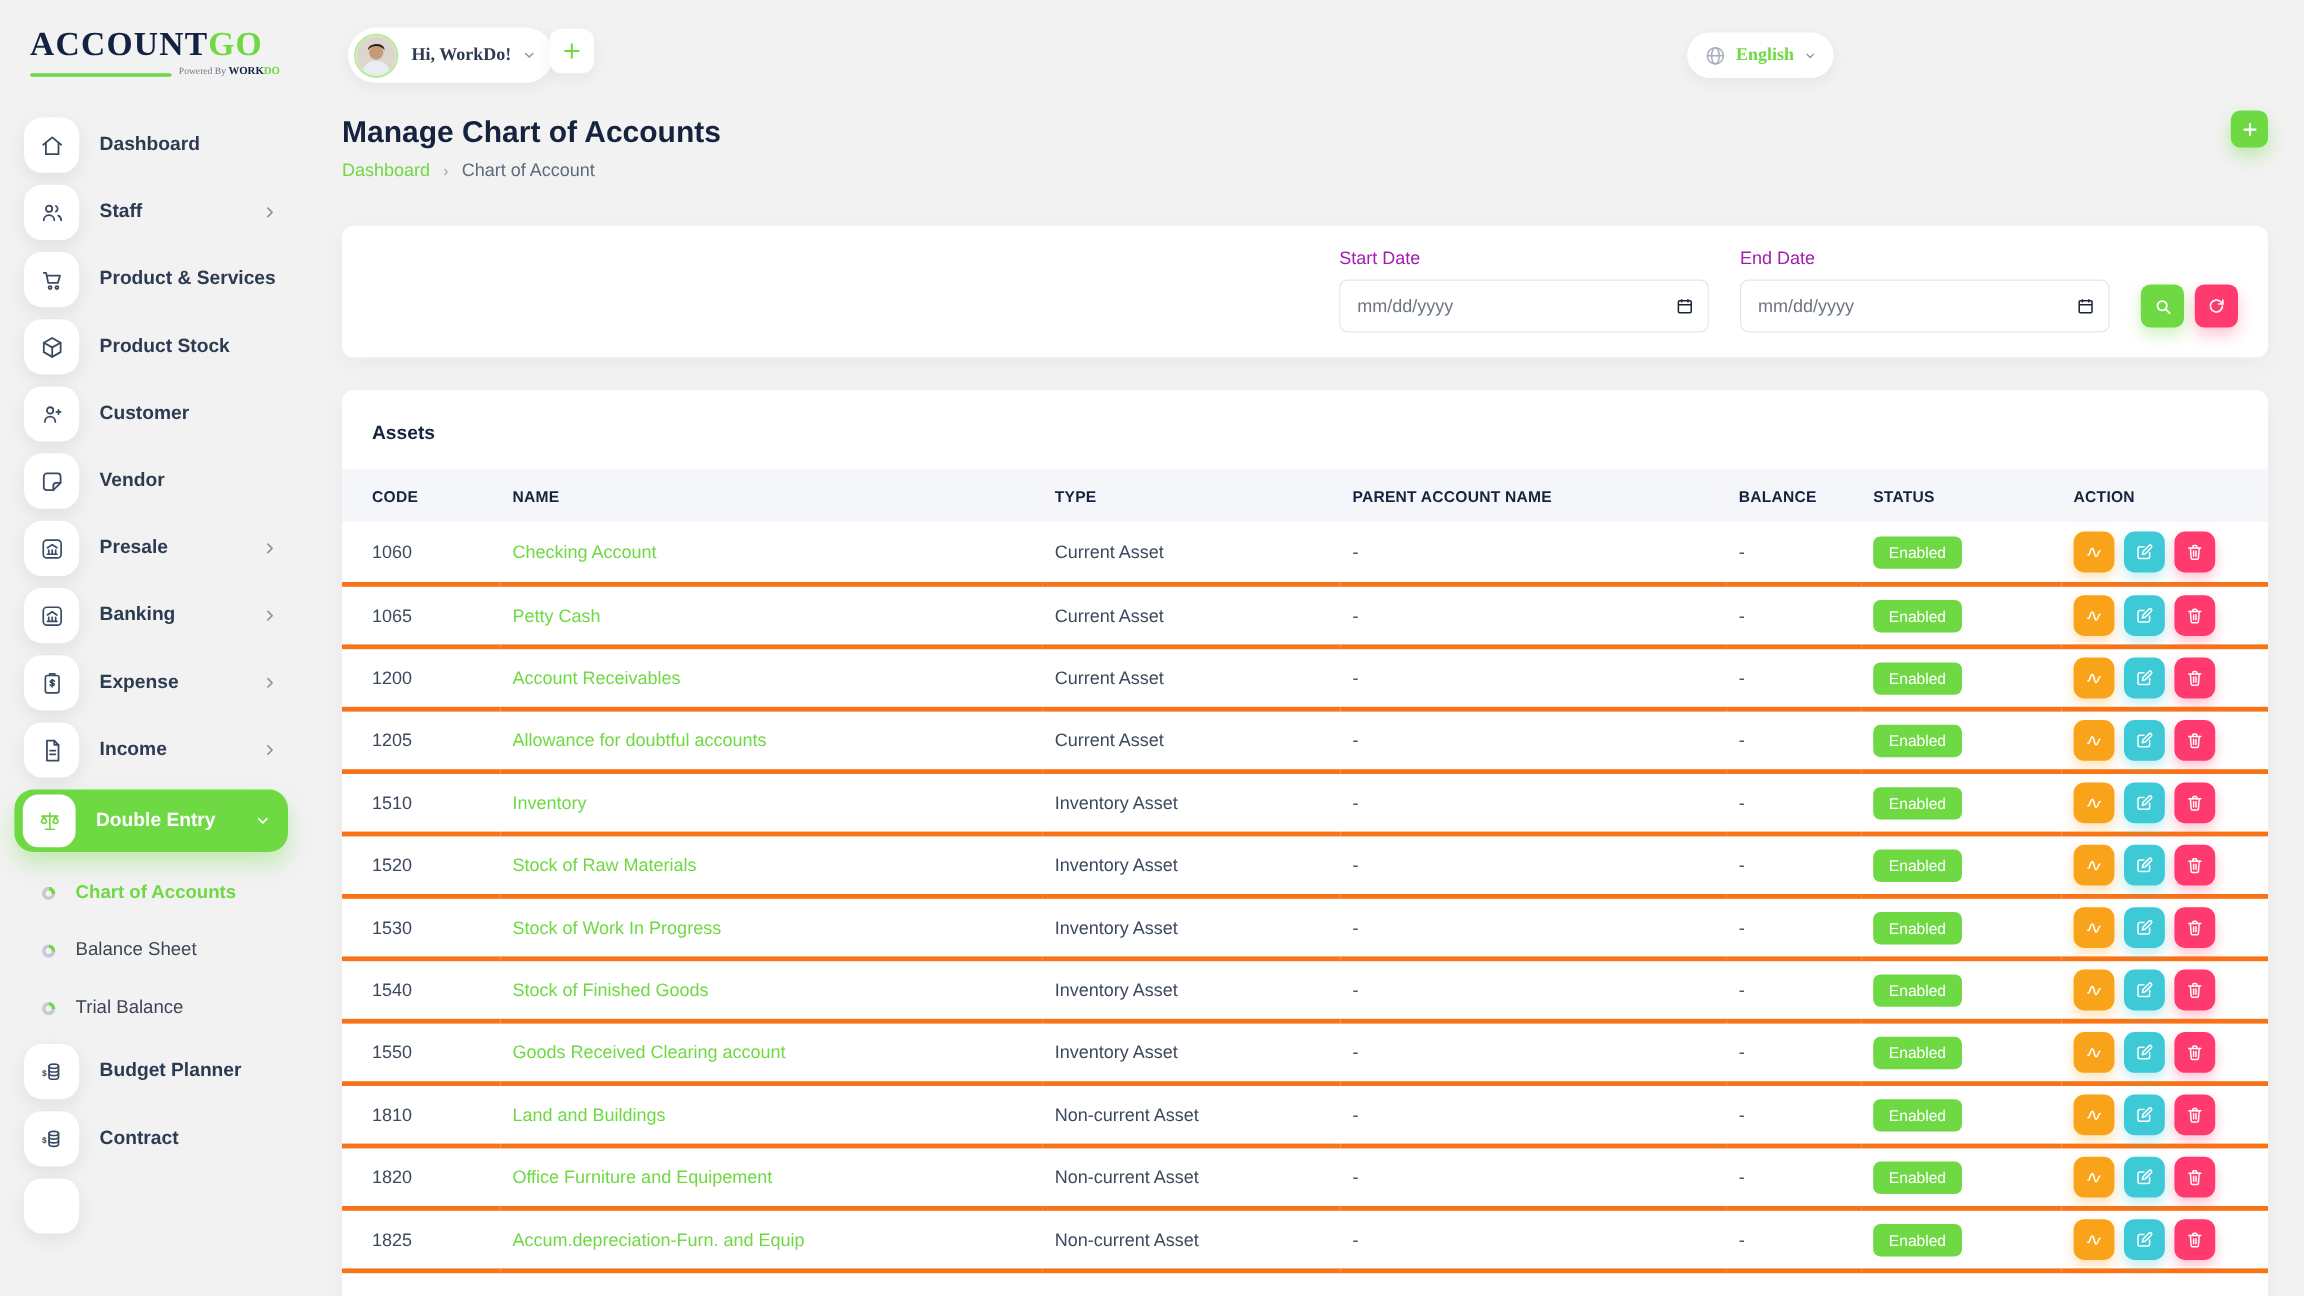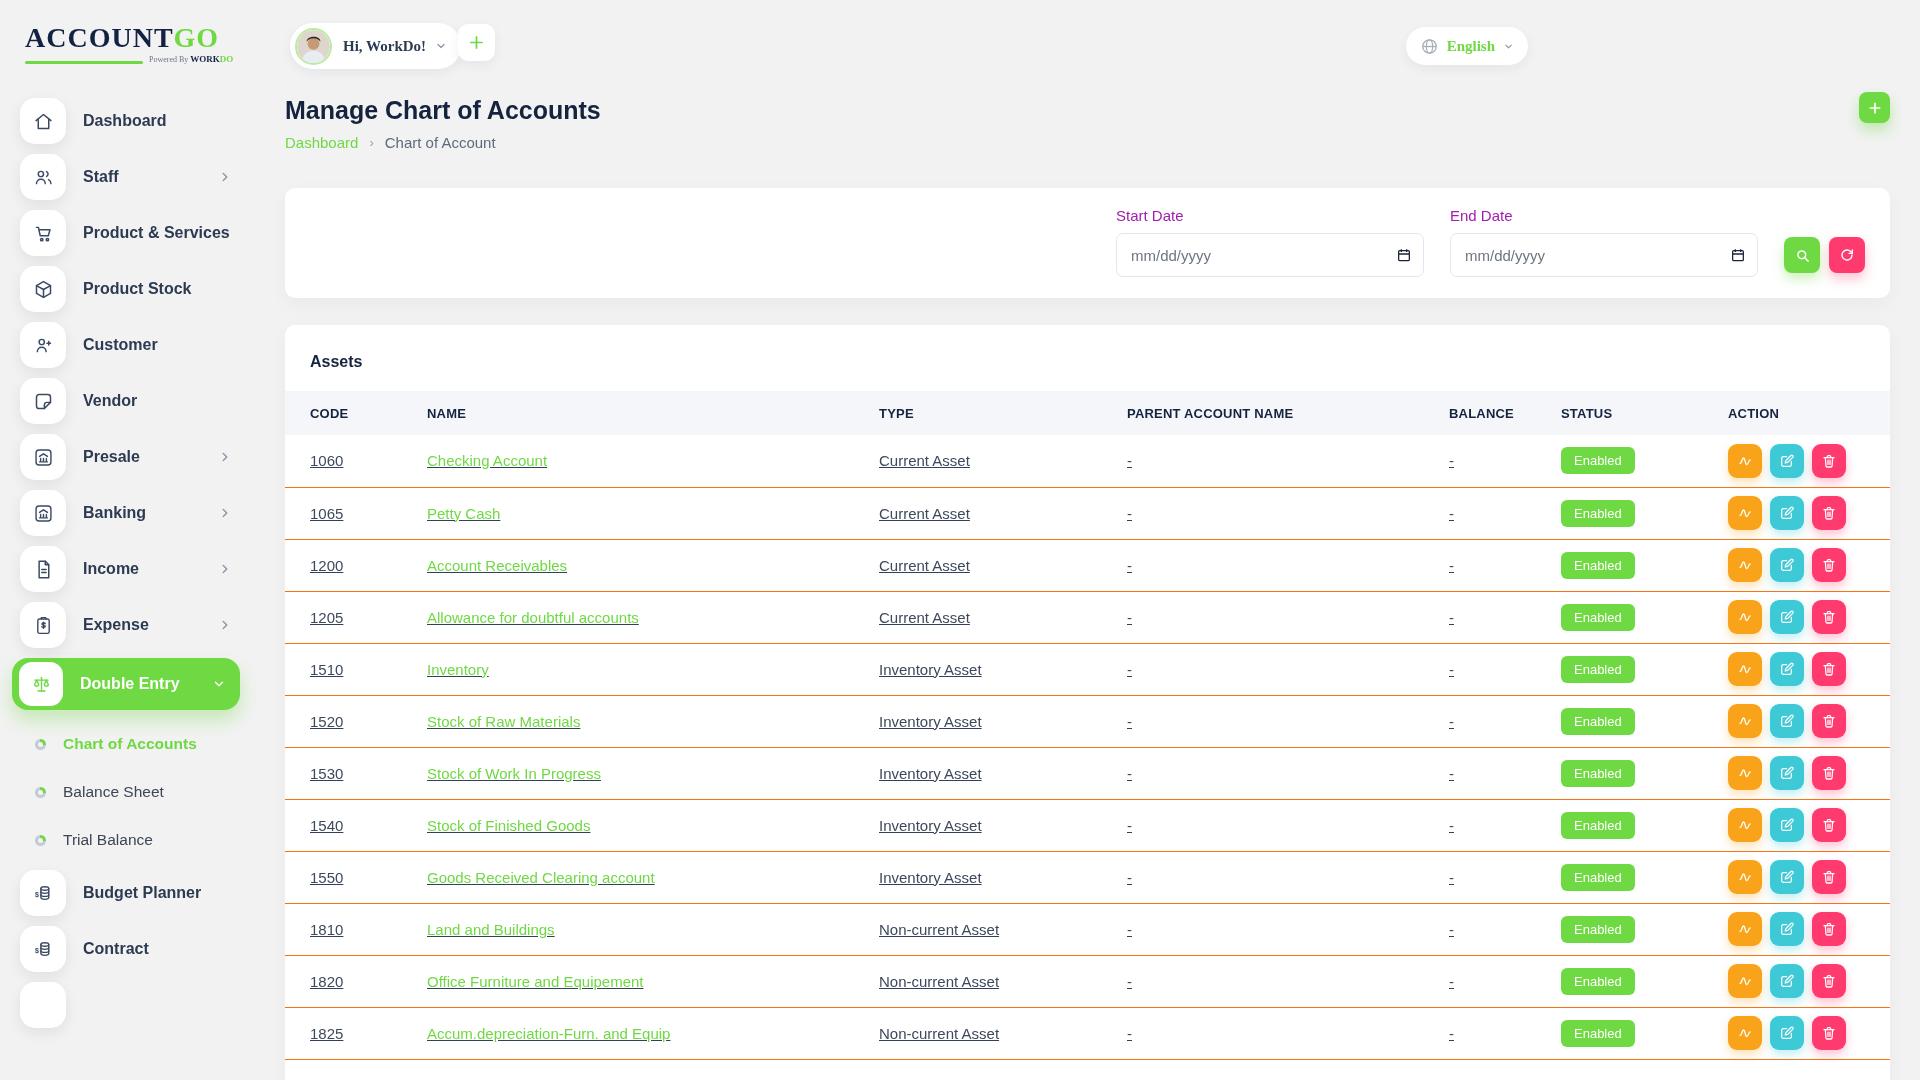--- a/index.html
+++ b/index.html
@@ -96,21 +96,21 @@
   .btn-reset  { background:#ff3a6e; box-shadow:0 6px 12px rgba(255,58,110,.3); }
 
   
   .table-card { margin-top:27px; background:#fff; border-radius:10px 10px 0 0;
     box-shadow:0 6px 20px rgba(20,30,60,.04); min-height:770px; }
   .section-title { padding:28px 25px 20px 25px; font-size:16px; font-weight:700; color:#15233f; }
   table { width:100%; border-collapse:collapse; table-layout:fixed; }
   thead tr { background:#f5f6fa; height:44px; }
   th { font-size:13px; font-weight:700; color:#15233f; text-align:left; padding:0 10px; letter-spacing:.2px; }
   th:first-child, td:first-child { padding-left:25px; }
-  tbody tr { height:52px; border-bottom:1px solid #f97316;text-decoration:underline; }
+  tbody tr { height:52px; border-bottom:4px solid #f97316; }
   td { font-size:15px; color:#3d495c; padding:0 10px; }
   .acct-link { color:#6fd943; cursor:pointer; }
   .badge { display:inline-block; background:#6fd943; color:#fff; font-size:13px; font-weight:500;
     padding:6px 13px; border-radius:6px; }
   .actions { display:flex; gap:8px; }
   .act-btn { width:34px; height:34px; border-radius:9px; border:none; color:#fff;
     display:flex; align-items:center; justify-content:center; cursor:pointer; }
   .act-activity { background:#f9a31a; box-shadow:0 5px 10px rgba(249,163,26,.3); }
   .act-edit     { background:#3ec9d6; box-shadow:0 5px 10px rgba(62,201,214,.3); }
   .act-delete   { background:#ff3a6e; box-shadow:0 5px 10px rgba(255,58,110,.3); }
@@ -288,43 +288,43 @@
         </span>
         <span class="side-label">Banking</span>
         <span class="chev">
           <svg width="14" height="14" viewBox="0 0 24 24" fill="none" stroke="currentColor" stroke-width="2.4" stroke-linecap="round" stroke-linejoin="round">
             <path d="M9 6l6 6-6 6"></path>
           </svg>
         </span>
       </div>
       <div class="side-item">
         <span class="icon-box">
-          <svg viewBox="0 0 24 24" fill="none" stroke="currentColor" stroke-width="1.7" stroke-linecap="round" stroke-linejoin="round">
-            <path d="M7 3.5h7l4 4v15H7z" transform="translate(0 -1)"></path>
-            <path d="M14 2.5v4h4"></path>
-            <path d="M10 12h5M10 15.5h5"></path>
-          </svg>
-        </span>
-        <span class="side-label">Income</span>
-        <span class="chev">
-          <svg width="14" height="14" viewBox="0 0 24 24" fill="none" stroke="currentColor" stroke-width="2.4" stroke-linecap="round" stroke-linejoin="round">
-            <path d="M9 6l6 6-6 6"></path>
-          </svg>
-        </span>
-      </div>
-      <div class="side-item">
-        <span class="icon-box">
           <svg viewBox="0 0 24 24" fill="none" stroke="currentColor" stroke-width="1.6" stroke-linecap="round" stroke-linejoin="round">
             <rect x="5.5" y="4.5" width="13" height="16.5" rx="2"></rect>
             <path d="M9.5 4.5V3h5v1.5"></path>
             <path d="M14 9.8c-.6-1-3.8-1-3.8.6s3.8.8 3.8 2.5-3.3 1.5-3.9.5"></path>
             <path d="M12 8.3v7"></path>
           </svg>
         </span>
         <span class="side-label">Expense</span>
+        <span class="chev">
+          <svg width="14" height="14" viewBox="0 0 24 24" fill="none" stroke="currentColor" stroke-width="2.4" stroke-linecap="round" stroke-linejoin="round">
+            <path d="M9 6l6 6-6 6"></path>
+          </svg>
+        </span>
+      </div>
+      <div class="side-item">
+        <span class="icon-box">
+          <svg viewBox="0 0 24 24" fill="none" stroke="currentColor" stroke-width="1.7" stroke-linecap="round" stroke-linejoin="round">
+            <path d="M7 3.5h7l4 4v15H7z" transform="translate(0 -1)"></path>
+            <path d="M14 2.5v4h4"></path>
+            <path d="M10 12h5M10 15.5h5"></path>
+          </svg>
+        </span>
+        <span class="side-label">Income</span>
         <span class="chev">
           <svg width="14" height="14" viewBox="0 0 24 24" fill="none" stroke="currentColor" stroke-width="2.4" stroke-linecap="round" stroke-linejoin="round">
             <path d="M9 6l6 6-6 6"></path>
           </svg>
         </span>
       </div>
       <div class="side-item active">
         <span class="icon-box">
           <svg viewBox="0 0 24 24" fill="none" stroke="currentColor" stroke-width="1.6" stroke-linecap="round" stroke-linejoin="round">
             <path d="M12 4v15.5"></path>

